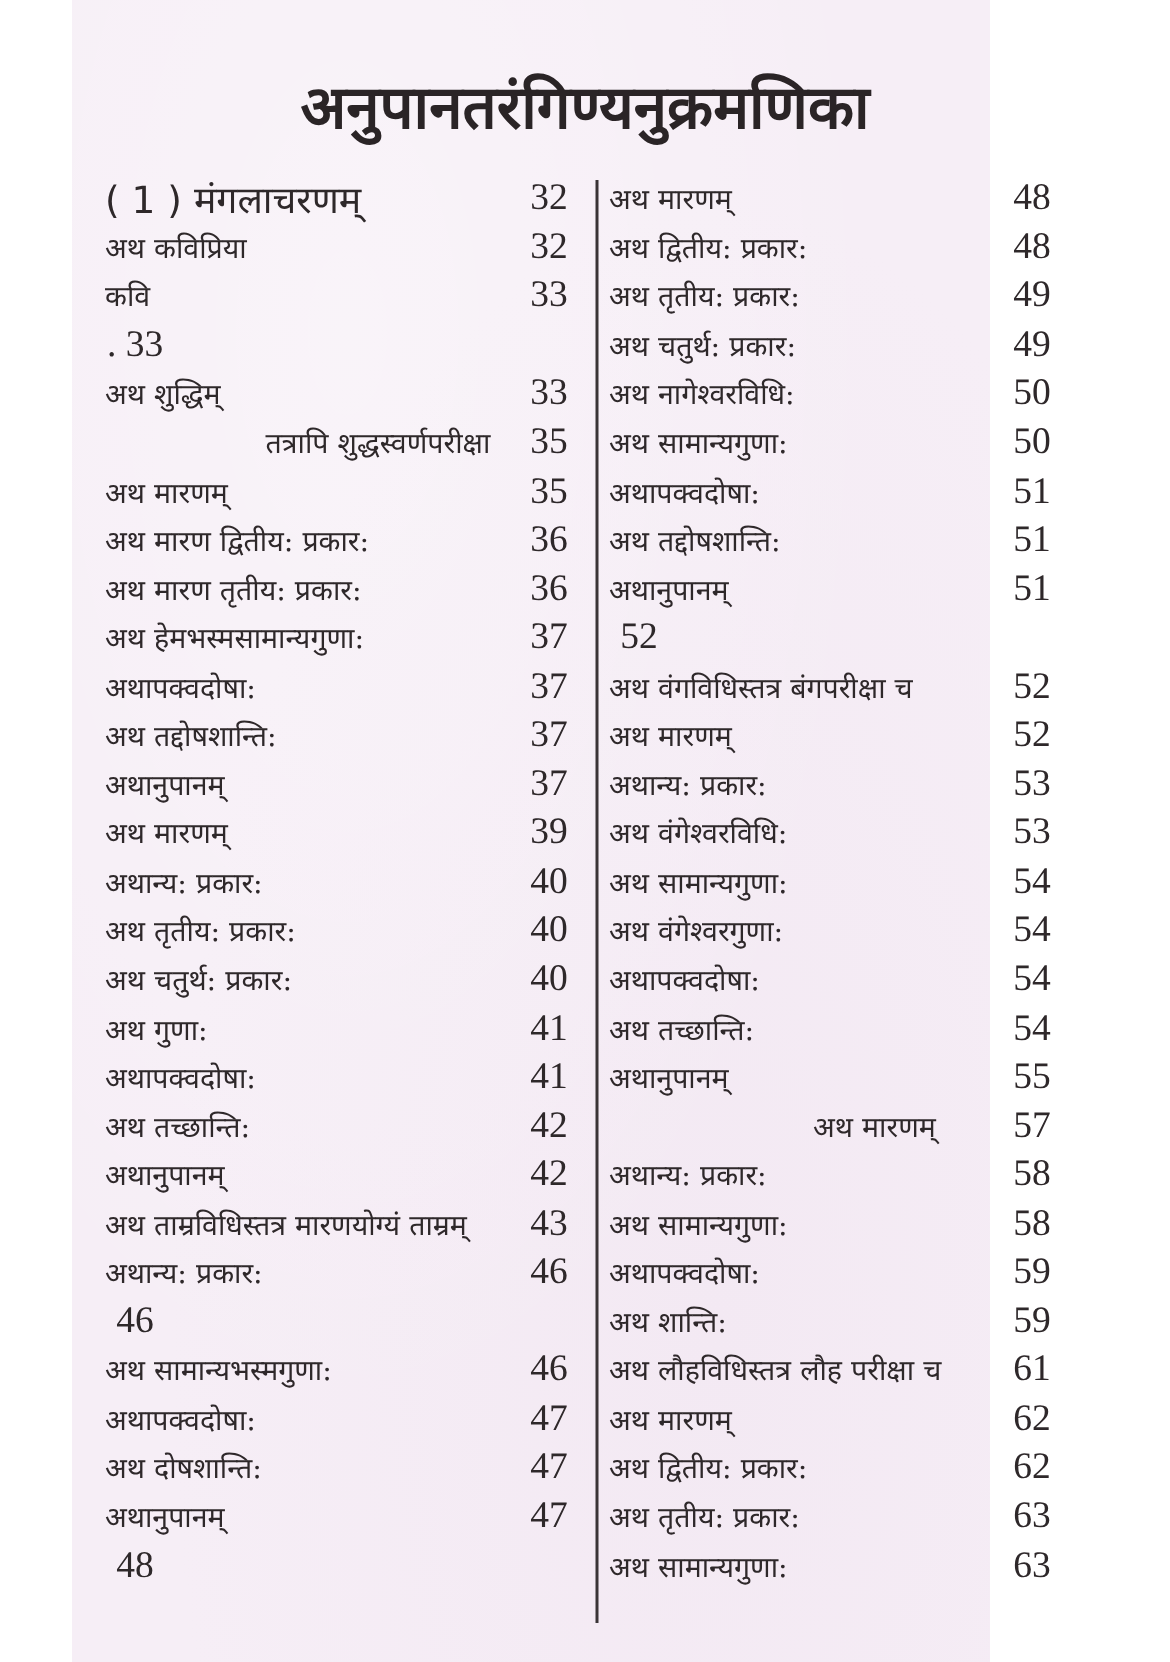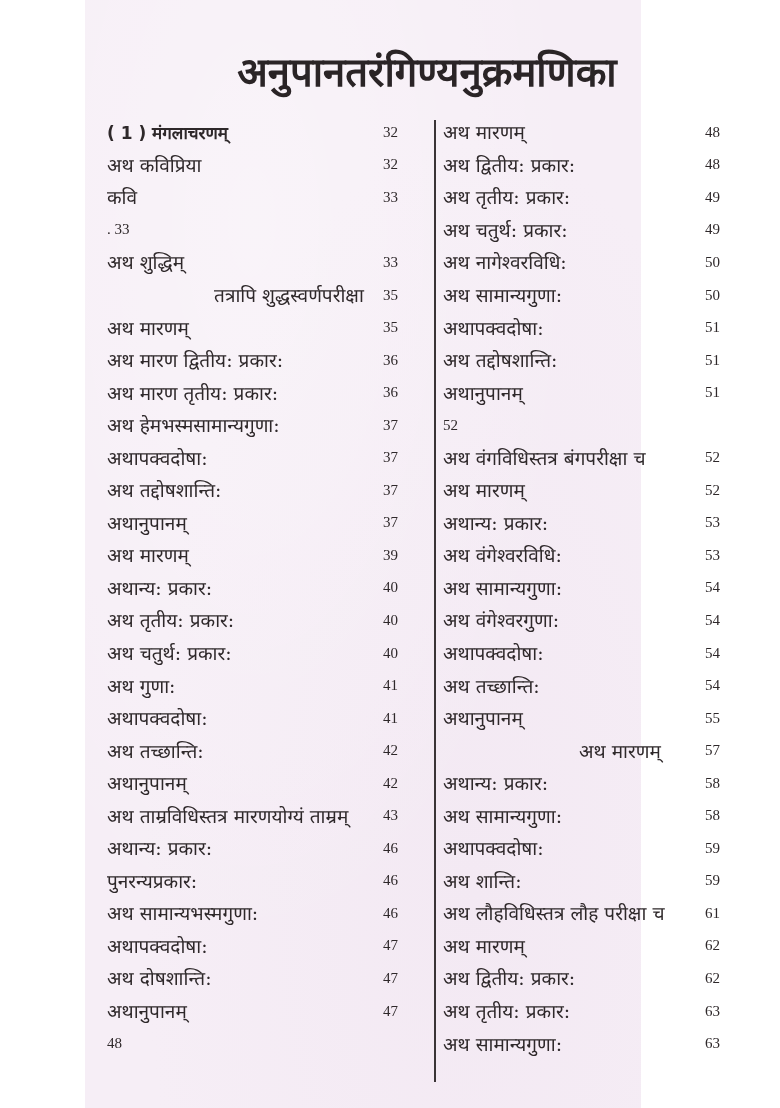--- a/index.html
+++ b/index.html
@@ -11,27 +11,26 @@
     width: 780px;
     height: 1108px;
     position: relative;
     overflow: hidden;
     font-family: "DejaVu Sans", "Liberation Sans", sans-serif;
   }
   .page {
     position: absolute;
     left: 48px;
     top: 0;
-    width: 556px;
+    width: 612px;
     height: 1108px;
     background: #f6eef6;
     background-image:
       radial-gradient(ellipse at 30% 20%, rgba(255,255,255,0.35), rgba(255,255,255,0) 60%),
       radial-gradient(ellipse at 70% 80%, rgba(240,228,240,0.5), rgba(240,228,240,0) 60%);
-    margin-left: 37px;
   }
   .title {
     position: absolute;
     left: 0;
     width: 684px;
     top: 42px;
     text-align: center;
     font-family: "DejaVu Sans", sans-serif;
     font-size: 40px;
     font-weight: bold;
@@ -61,28 +60,28 @@
     font-family: "DejaVu Serif", serif;
     font-size: 19px;
   }
   .entry .label {
     flex: 1;
     white-space: nowrap;
     overflow: visible;
   }
   .entry .label.bold {
     font-family: "DejaVu Sans", sans-serif;
-    font-weight: bold;
-    font-size: 17px;
+    font-weight: normal;
+    font-size: 25px;
   }
   .entry .page-no {
     width: 40px;
-    text-align: left;
+    text-align: center;
     font-family: "Liberation Serif", serif;
-    font-size: 15px;
+    font-size: 25px;
     color: #2e282a;
   }
   .entry.indent .label { padding-left: 88px; text-align: center; }
   .entry.indent-right .label { padding-left: 136px; }
 </style>
 </head>
 <body>
 
 <div class="page">
   <div class="title">अनुपानतरंगिण्यनुक्रमणिका</div>
@@ -175,21 +174,20 @@
       </div>
       <div class="entry">
         <span class="label">अथ ताम्रविधिस्तत्र मारणयोग्यं ताम्रम्</span>
         <span class="page-no">43</span>
       </div>
       <div class="entry">
         <span class="label">अथान्य: प्रकार:</span>
         <span class="page-no">46</span>
       </div>
       <div class="entry">
-        <span class="label">पुनरन्यप्रकार:</span>
         <span class="page-no">46</span>
       </div>
       <div class="entry">
         <span class="label">अथ सामान्यभस्मगुणा:</span>
         <span class="page-no">46</span>
       </div>
       <div class="entry">
         <span class="label">अथापक्वदोषा:</span>
         <span class="page-no">47</span>
       </div>

